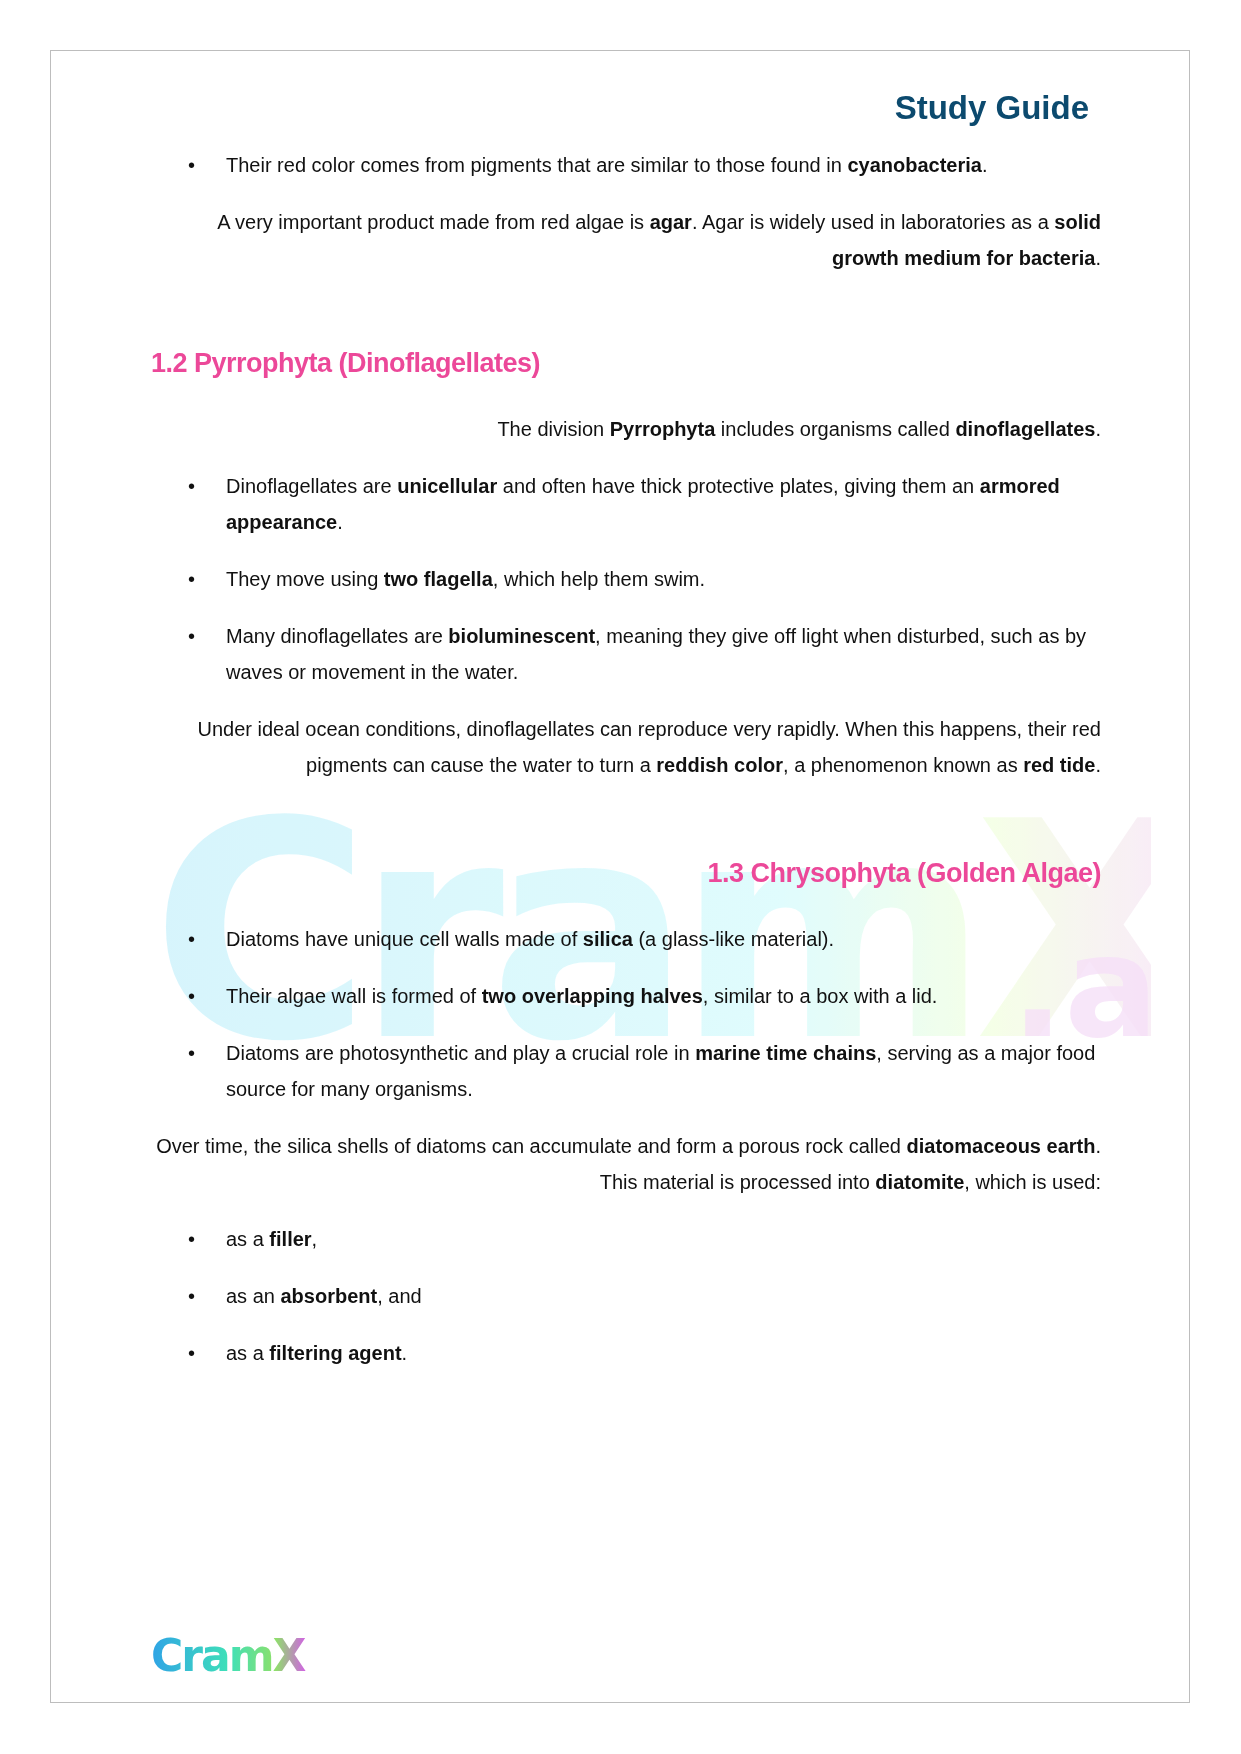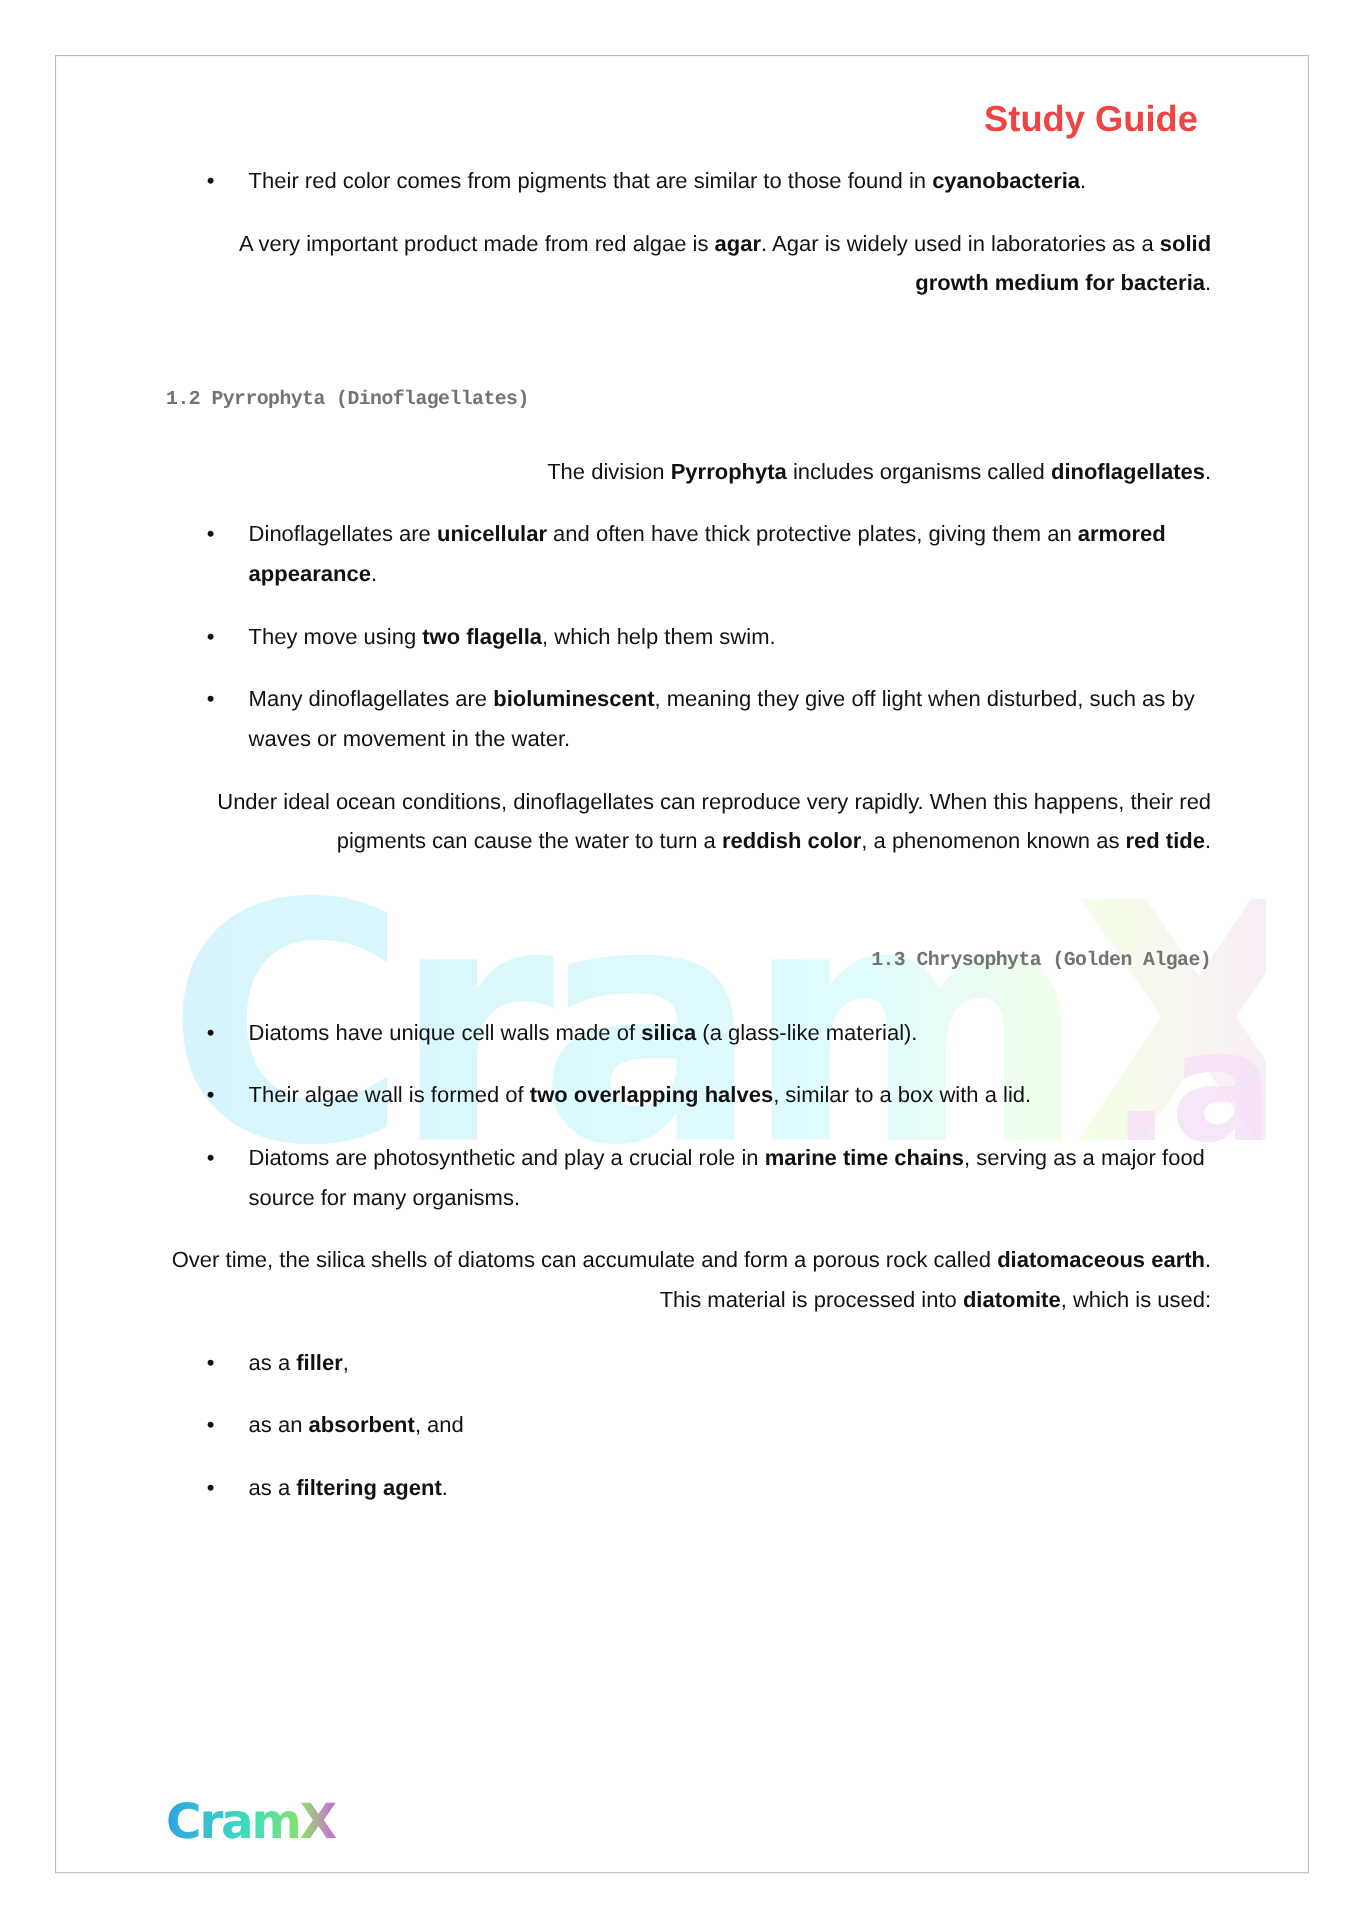--- a/index.html
+++ b/index.html
@@ -1,25 +1,25 @@
 <!DOCTYPE html>
 <html><head>
 <meta charset="utf-8">
 <style>
   html, body { margin:0; padding:0; background:#fff; }
   body { width:1241px; height:1754px; position:relative; font-family:"Liberation Sans", sans-serif; color:#111; }
   .page { position:absolute; left:50px; top:50px; width:1140px; height:1653px; border:1.5px solid #bdbdbd; box-sizing:border-box; background:#fff; overflow:hidden; }
   .watermark { position:absolute; left:100px; top:720px; width:1000px; height:300px; pointer-events:none; }
-  .title { position:absolute; right:100px; top:38px; font-size:33px; font-weight:bold; color:#ef4444; }
+  .title { position:absolute; right:100px; top:38px; font-size:33px; font-weight:bold; color:#0c4a6e; }
   .content { position:absolute; left:100px; top:96px; width:950px; font-size:20px; line-height:36px; }
   p { margin:0;text-align:right; }
   .para { margin-bottom:21px; }
   .bullet { position:relative; padding-left:75px; margin-bottom:21px; }
   .bullet .dot { position:absolute; left:37px; top:0; }
-  h2 { margin:0; font-size:18px; font-weight:bold; color:#737373; line-height:36px; font-family:Liberation Mono, monospace; letter-spacing:-0.5px; }
+  h2 { margin:0; font-size:27px; font-weight:bold; color:#ec4899; line-height:36px; font-family:Liberation Sans, sans-serif; letter-spacing:-0.5px; }
   b { font-weight:bold; }
   .logo { position:absolute; left:100px; top:1570px; font-size:44px; font-weight:bold; font-family:"DejaVu Sans", sans-serif; letter-spacing:-2px; }
 </style>
 </head>
 <body>
 
 <div class="page">
   <svg class="watermark" viewBox="0 0 1000 300">
     <defs>
       <linearGradient id="wg" x1="0" x2="1" y1="0" y2="0">

